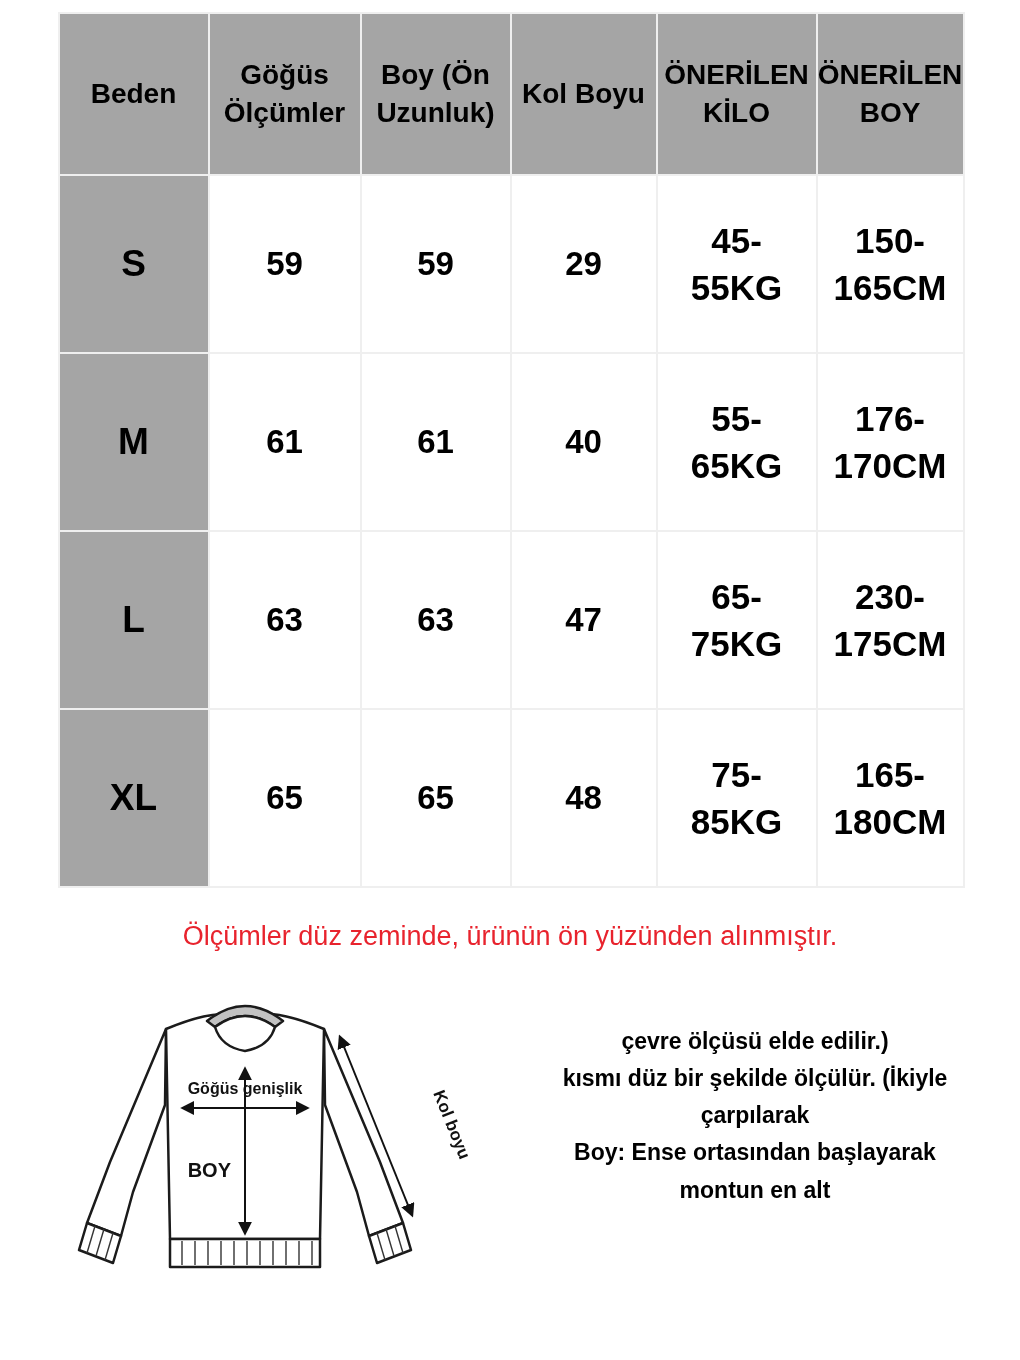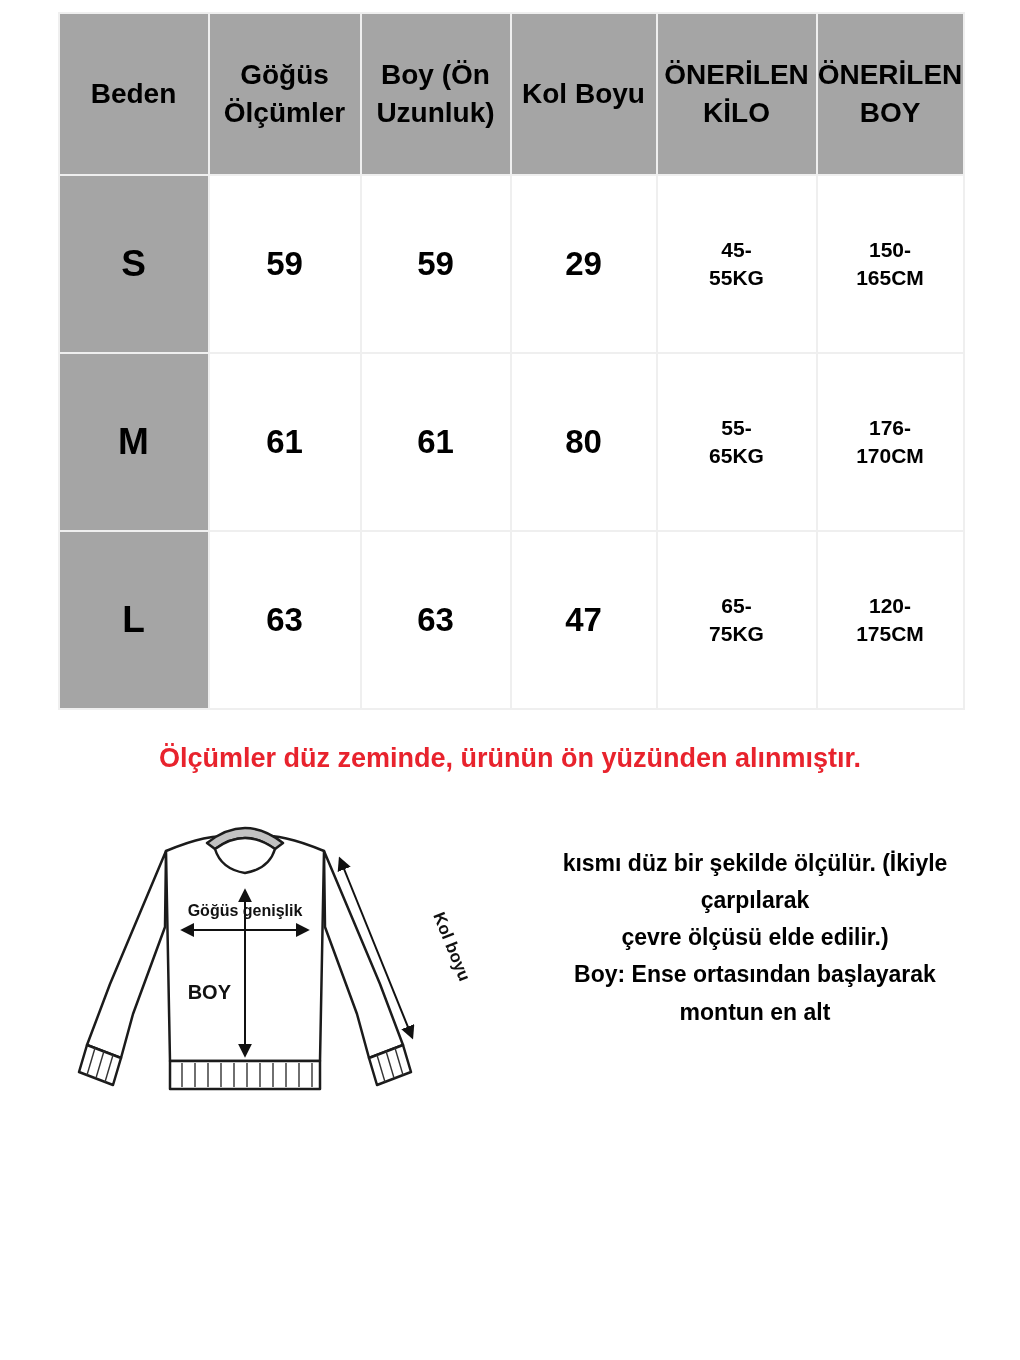--- a/index.html
+++ b/index.html
@@ -47,29 +47,29 @@
   .size-table tbody td {
     background: #ffffff;
     height: 176px;
     font-size: 33px;
   }
   .size-table tbody td.size-col {
     background: #a5a5a5;
     font-size: 37px;
   }
   .size-table tbody td.range-col {
-    font-size: 21px;
+    font-size: 35px;
     line-height: 1.35;
   }
   
   .note {
     margin: 28px auto 0 auto;
     width: 905px;
     text-align: center;
-    font-weight: bold;
+    font-weight: normal;
     font-size: 27px;
     line-height: 1.5;
   }
   
   .bottom {
     display: flex;
     margin-top: 14px;
   }
   .diagram-box {
     flex: 0 0 500px;
@@ -129,35 +129,45 @@
           <td>29</td>
           <td class="range-col">45-
 55KG</td>
           <td class="range-col">150-
 165CM</td>
         </tr>
         <tr>
           <td class="size-col">M</td>
           <td>61</td>
           <td>61</td>
-          <td>80</td>
+          <td>40</td>
           <td class="range-col">55-
 65KG</td>
           <td class="range-col">176-
 170CM</td>
         </tr>
         <tr>
           <td class="size-col">L</td>
           <td>63</td>
           <td>63</td>
           <td>47</td>
           <td class="range-col">65-
 75KG</td>
-          <td class="range-col">120-
+          <td class="range-col">230-
 175CM</td>
+        </tr>
+        <tr>
+          <td class="size-col">XL</td>
+          <td>65</td>
+          <td>65</td>
+          <td>48</td>
+          <td class="range-col">75-
+85KG</td>
+          <td class="range-col">165-
+180CM</td>
         </tr>
       </tbody>
     </table>
   </div>
 
   <div class="note" style="color:#e8232d;">
     <div>Ölçümler düz zeminde, ürünün ön yüzünden alınmıştır.</div>
   </div>
 
   <div class="bottom">
@@ -211,20 +221,20 @@
           <line x1="305" y1="60" x2="377" y2="238" marker-start="url(#arr)" marker-end="url(#arr)"></line>
         </g>
 
         <text x="210" y="117" text-anchor="middle" font-size="16" font-weight="bold" fill="#111">Göğüs genişlik</text>
         <text x="196" y="200" text-anchor="end" font-size="20" font-weight="bold" fill="#111">BOY</text>
         <text transform="translate(398,116) rotate(68)" font-size="17" font-weight="bold" fill="#111">Kol boyu</text>
       </svg>
     </div>
 
     <div class="howto">
+      <div>çevre ölçüsü elde edilir.)</div>
       <div>kısmı düz bir şekilde ölçülür. (İkiyle çarpılarak</div>
-      <div>çevre ölçüsü elde edilir.)</div>
       <div>Boy: Ense ortasından başlayarak montun en alt</div>
 
     </div>
 
   </div>
 </div>
 
 </body></html>

